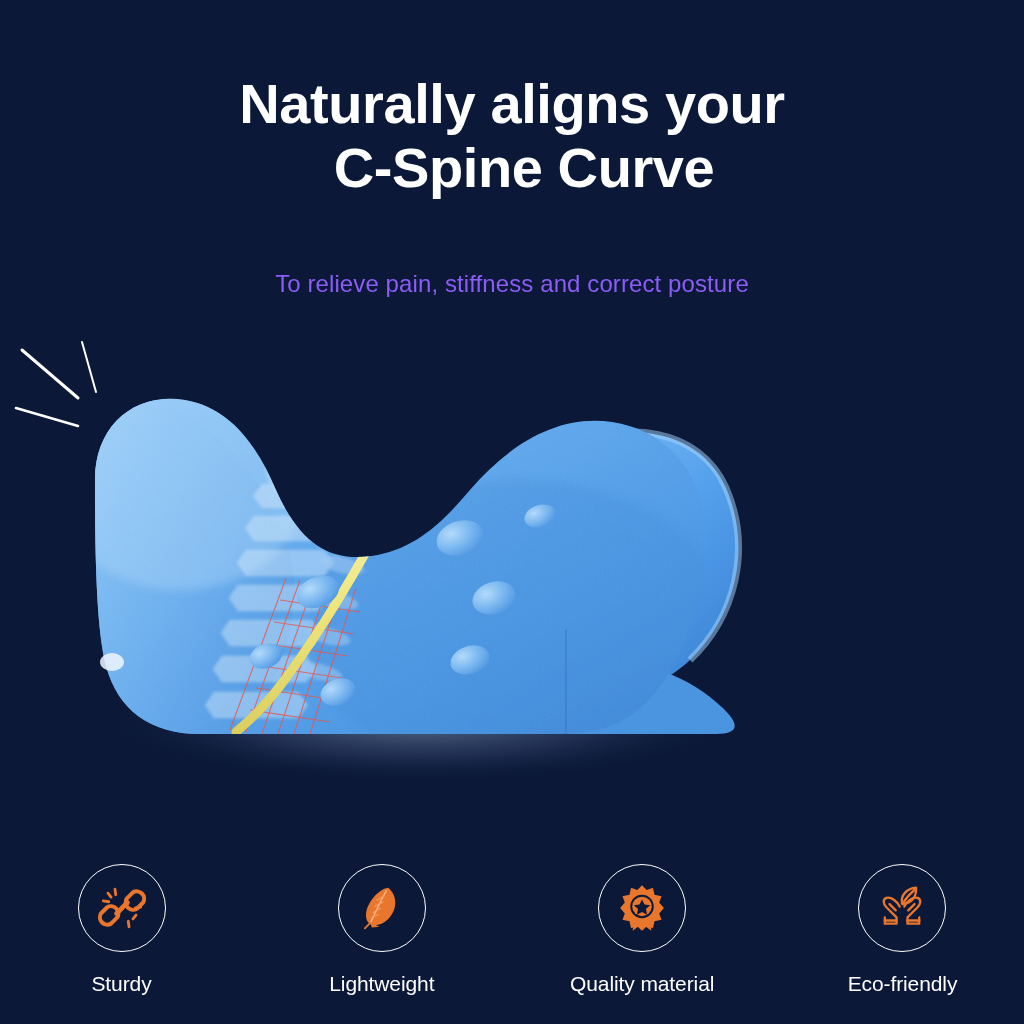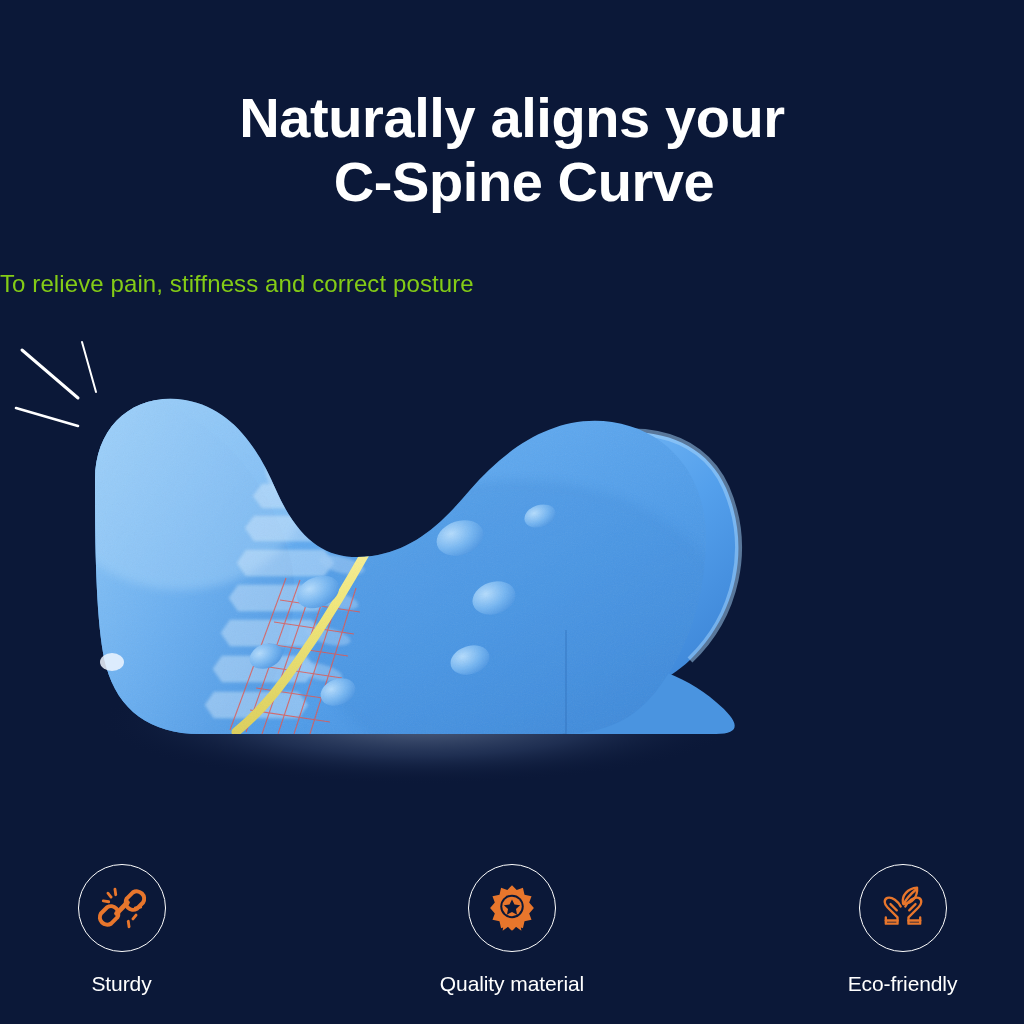--- a/index.html
+++ b/index.html
@@ -7,35 +7,35 @@
   body {
     background:#0b1838;
     font-family:"Liberation Sans", sans-serif;
     overflow:hidden;
     position:relative;
   }
 
   
   .headline {
     position:absolute;
-    top:86px; left:0; width:100%;
+    top:72px; left:0; width:100%;
     text-align:center;
     color:#ffffff;
     font-size:56px;
     font-weight:bold;
     line-height:1.14;
     letter-spacing:-0.4px;
   }
   .headline .l2 { display:block;padding-left:24px; }
 
   .subtitle {
     position:absolute;
     top:270px; left:0; width:100%;
-    text-align:left;
-    color:#84cc16;
+    text-align:center;
+    color:#8b5cf6;
     font-size:24px;
     font-weight:400;
     letter-spacing:0.1px;
   }
 
   
   .stage {
     position:absolute;
     top:330px; left:0; width:1024px; height:500px;
   }
@@ -265,20 +265,37 @@
           <path d="M50 41 L46 46"></path>
           <path d="M56 31 L49 32"></path>
           <path d="M41 56 L40 49"></path>
         </g>
       </svg>
     </div>
     <div class="feature-label">Sturdy</div>
   </div>
 
 
+  <div class="feature">
+    <div class="feature-circle">
+      <svg viewBox="0 0 64 64">
+        <path d="M40 6 C 52 16 52 34 40 46 C 32 54 22 56 16 52 C 10 48 10 36 16 26 C 22 15 32 7 40 6 Z" fill="#e8762c"></path>
+        <path d="M38 9 C 30 22 24 38 17 51" stroke="#f7b483" stroke-width="1.8" fill="none"></path>
+        <g stroke="#f2a16a" stroke-width="1.3" fill="none">
+          <path d="M36 16 L25 22"></path>
+            <path d="M34 24 L22 30"></path>
+          <path d="M31 32 L20 38"></path>
+            <path d="M28 40 L18 45"></path>
+        </g>
+        <path d="M17 51 L29 56 L19 57 Z" fill="#e8762c"></path>
+        <path d="M17 51 L10 58" stroke="#e8762c" stroke-width="2.4" stroke-linecap="round" fill="none"></path>
+      </svg>
+    </div>
+    <div class="feature-label">Lightweight</div>
+  </div>
 
   <div class="feature">
     <div class="feature-circle">
       <svg viewBox="0 0 64 64">
         <path d="M32 3 L38 9 L46 6 L48 15 L57 17 L54 25 L60 32 L54 39 L57 47 L48 49 L46 58 L38 55 L32 61
                  L26 55 L18 58 L16 49 L7 47 L10 39 L4 32 L10 25 L7 17 L16 15 L18 6 L26 9 Z" fill="#e8762c"></path>
         <circle cx="32" cy="30" r="15" fill="#0b1838"></circle>
         <circle cx="32" cy="30" r="12.5" fill="#e8762c"></circle>
         <path d="M32 21 L35.2 27.6 L42.4 28.5 L37.1 33.4 L38.5 40.5 L32 37 L25.5 40.5 L26.9 33.4 L21.6 28.5 L28.8 27.6 Z" fill="#0b1838"></path>
         <path d="M22 47 L20 61 L27 56 L31 60 L31 48 Z" fill="#e8762c"></path>

